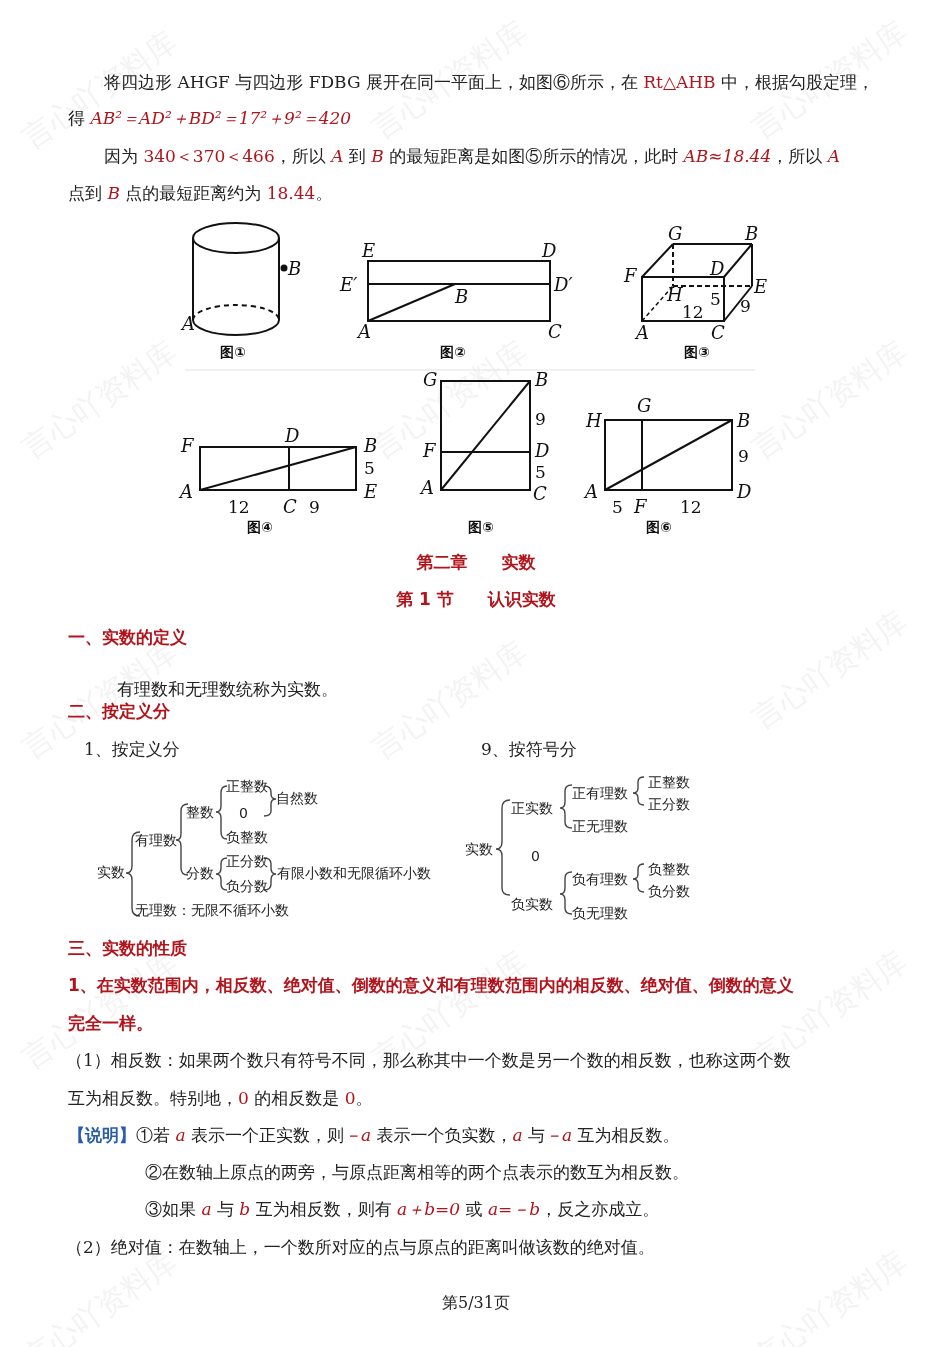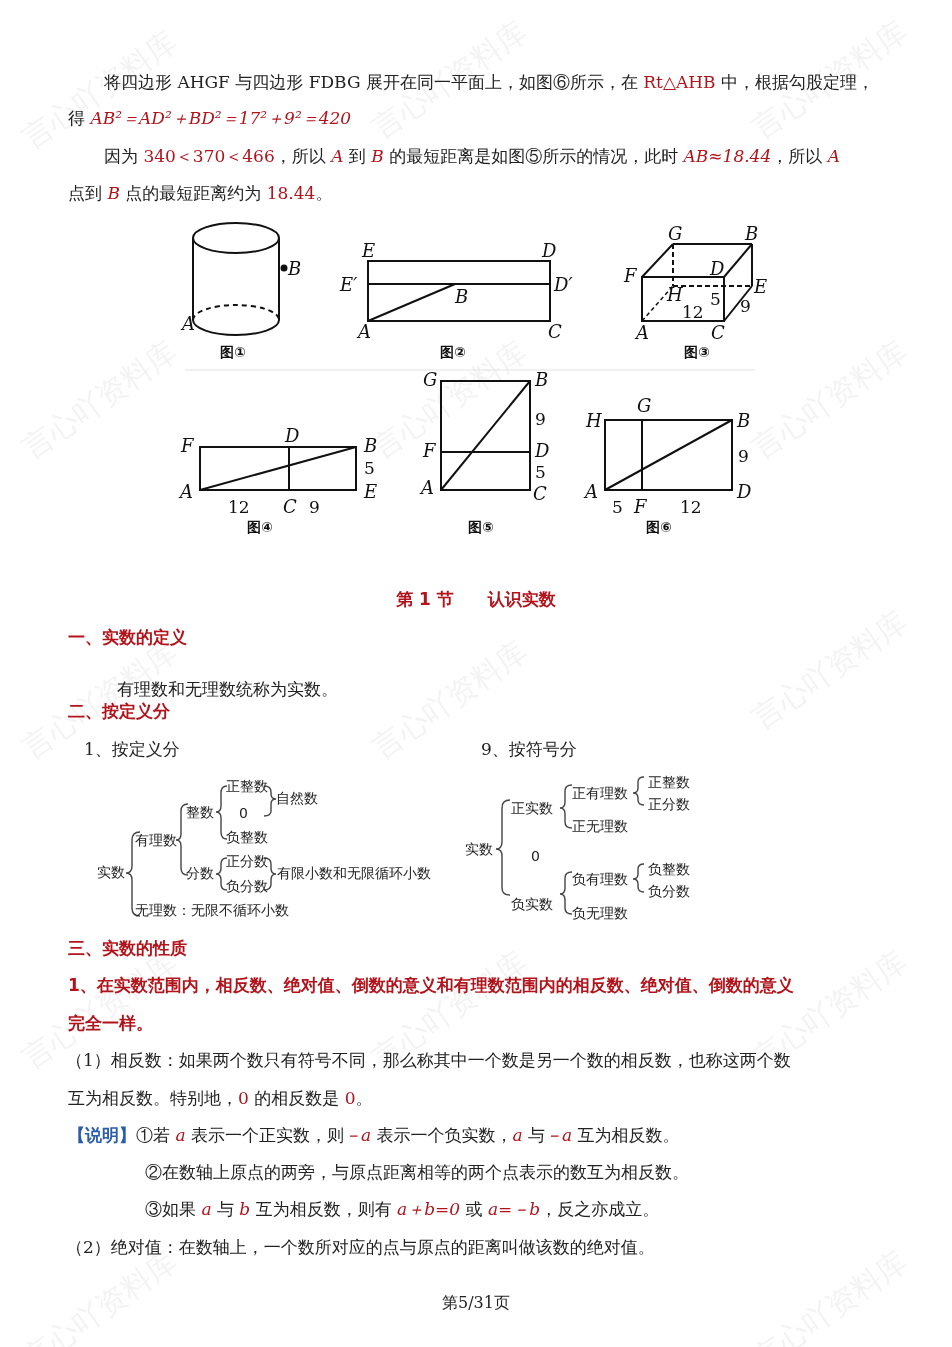--- a/index.html
+++ b/index.html
@@ -148,20 +148,21 @@
     <text x="737" y="427">B</text>
     <text class="num" x="738" y="462">9</text>
     <text x="585" y="498">A</text>
     <text x="737" y="498">D</text>
     <text class="num" x="612" y="513">5</text>
     <text x="634" y="513">F</text>
     <text class="num" x="680" y="513">12</text>
     <text class="cap" x="646" y="532">图⑥</text>
   </svg>
 
+  <div class="line h center" style="top:551px;">第二章　　实数</div>
   <div class="line h center" style="top:588px;">第 1 节　　认识实数</div>
 
   <div class="line h" style="left:68px;top:626px;">一、实数的定义</div>
   <div class="line" style="left:117px;top:678px;">有理数和无理数统称为实数。</div>
 
   <div class="line h" style="left:68px;top:700px;">二、按定义分</div>
   <div class="line" style="left:84px;top:738px;">1、按定义分</div>
   <div class="line" style="left:481px;top:738px;">9、按符号分</div>
 
   <div class="tree" style="left:0;top:0;">

